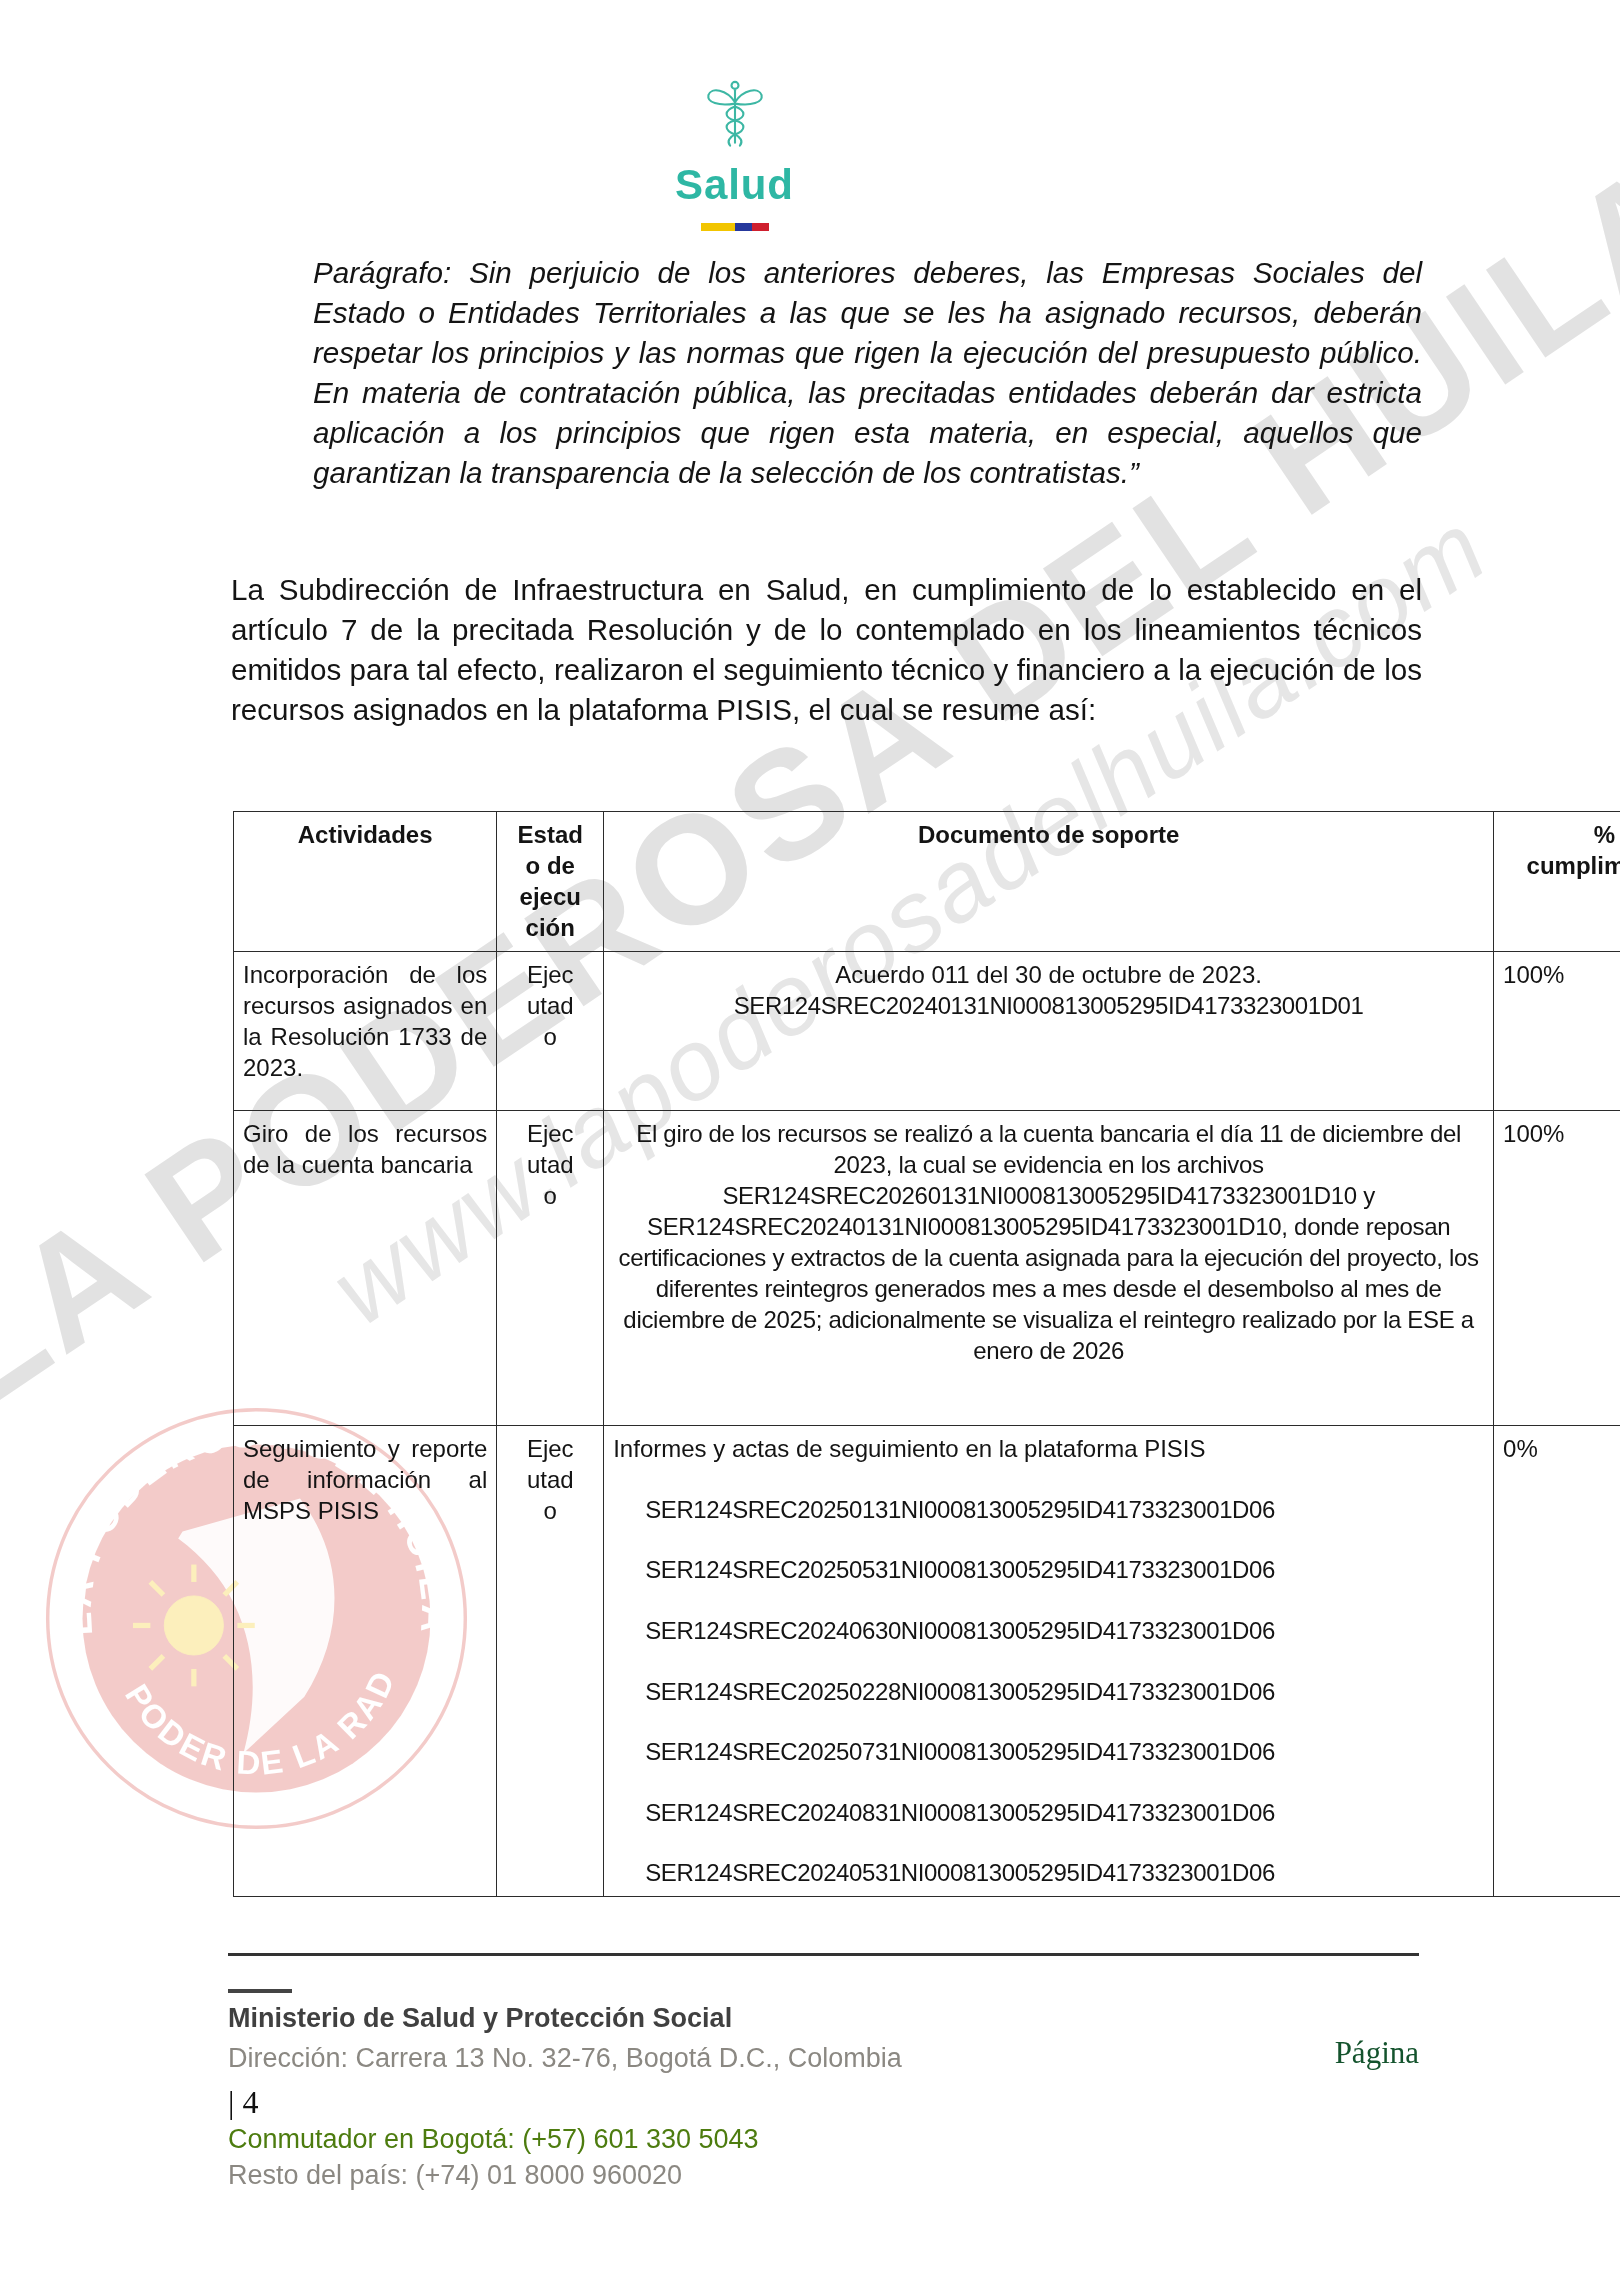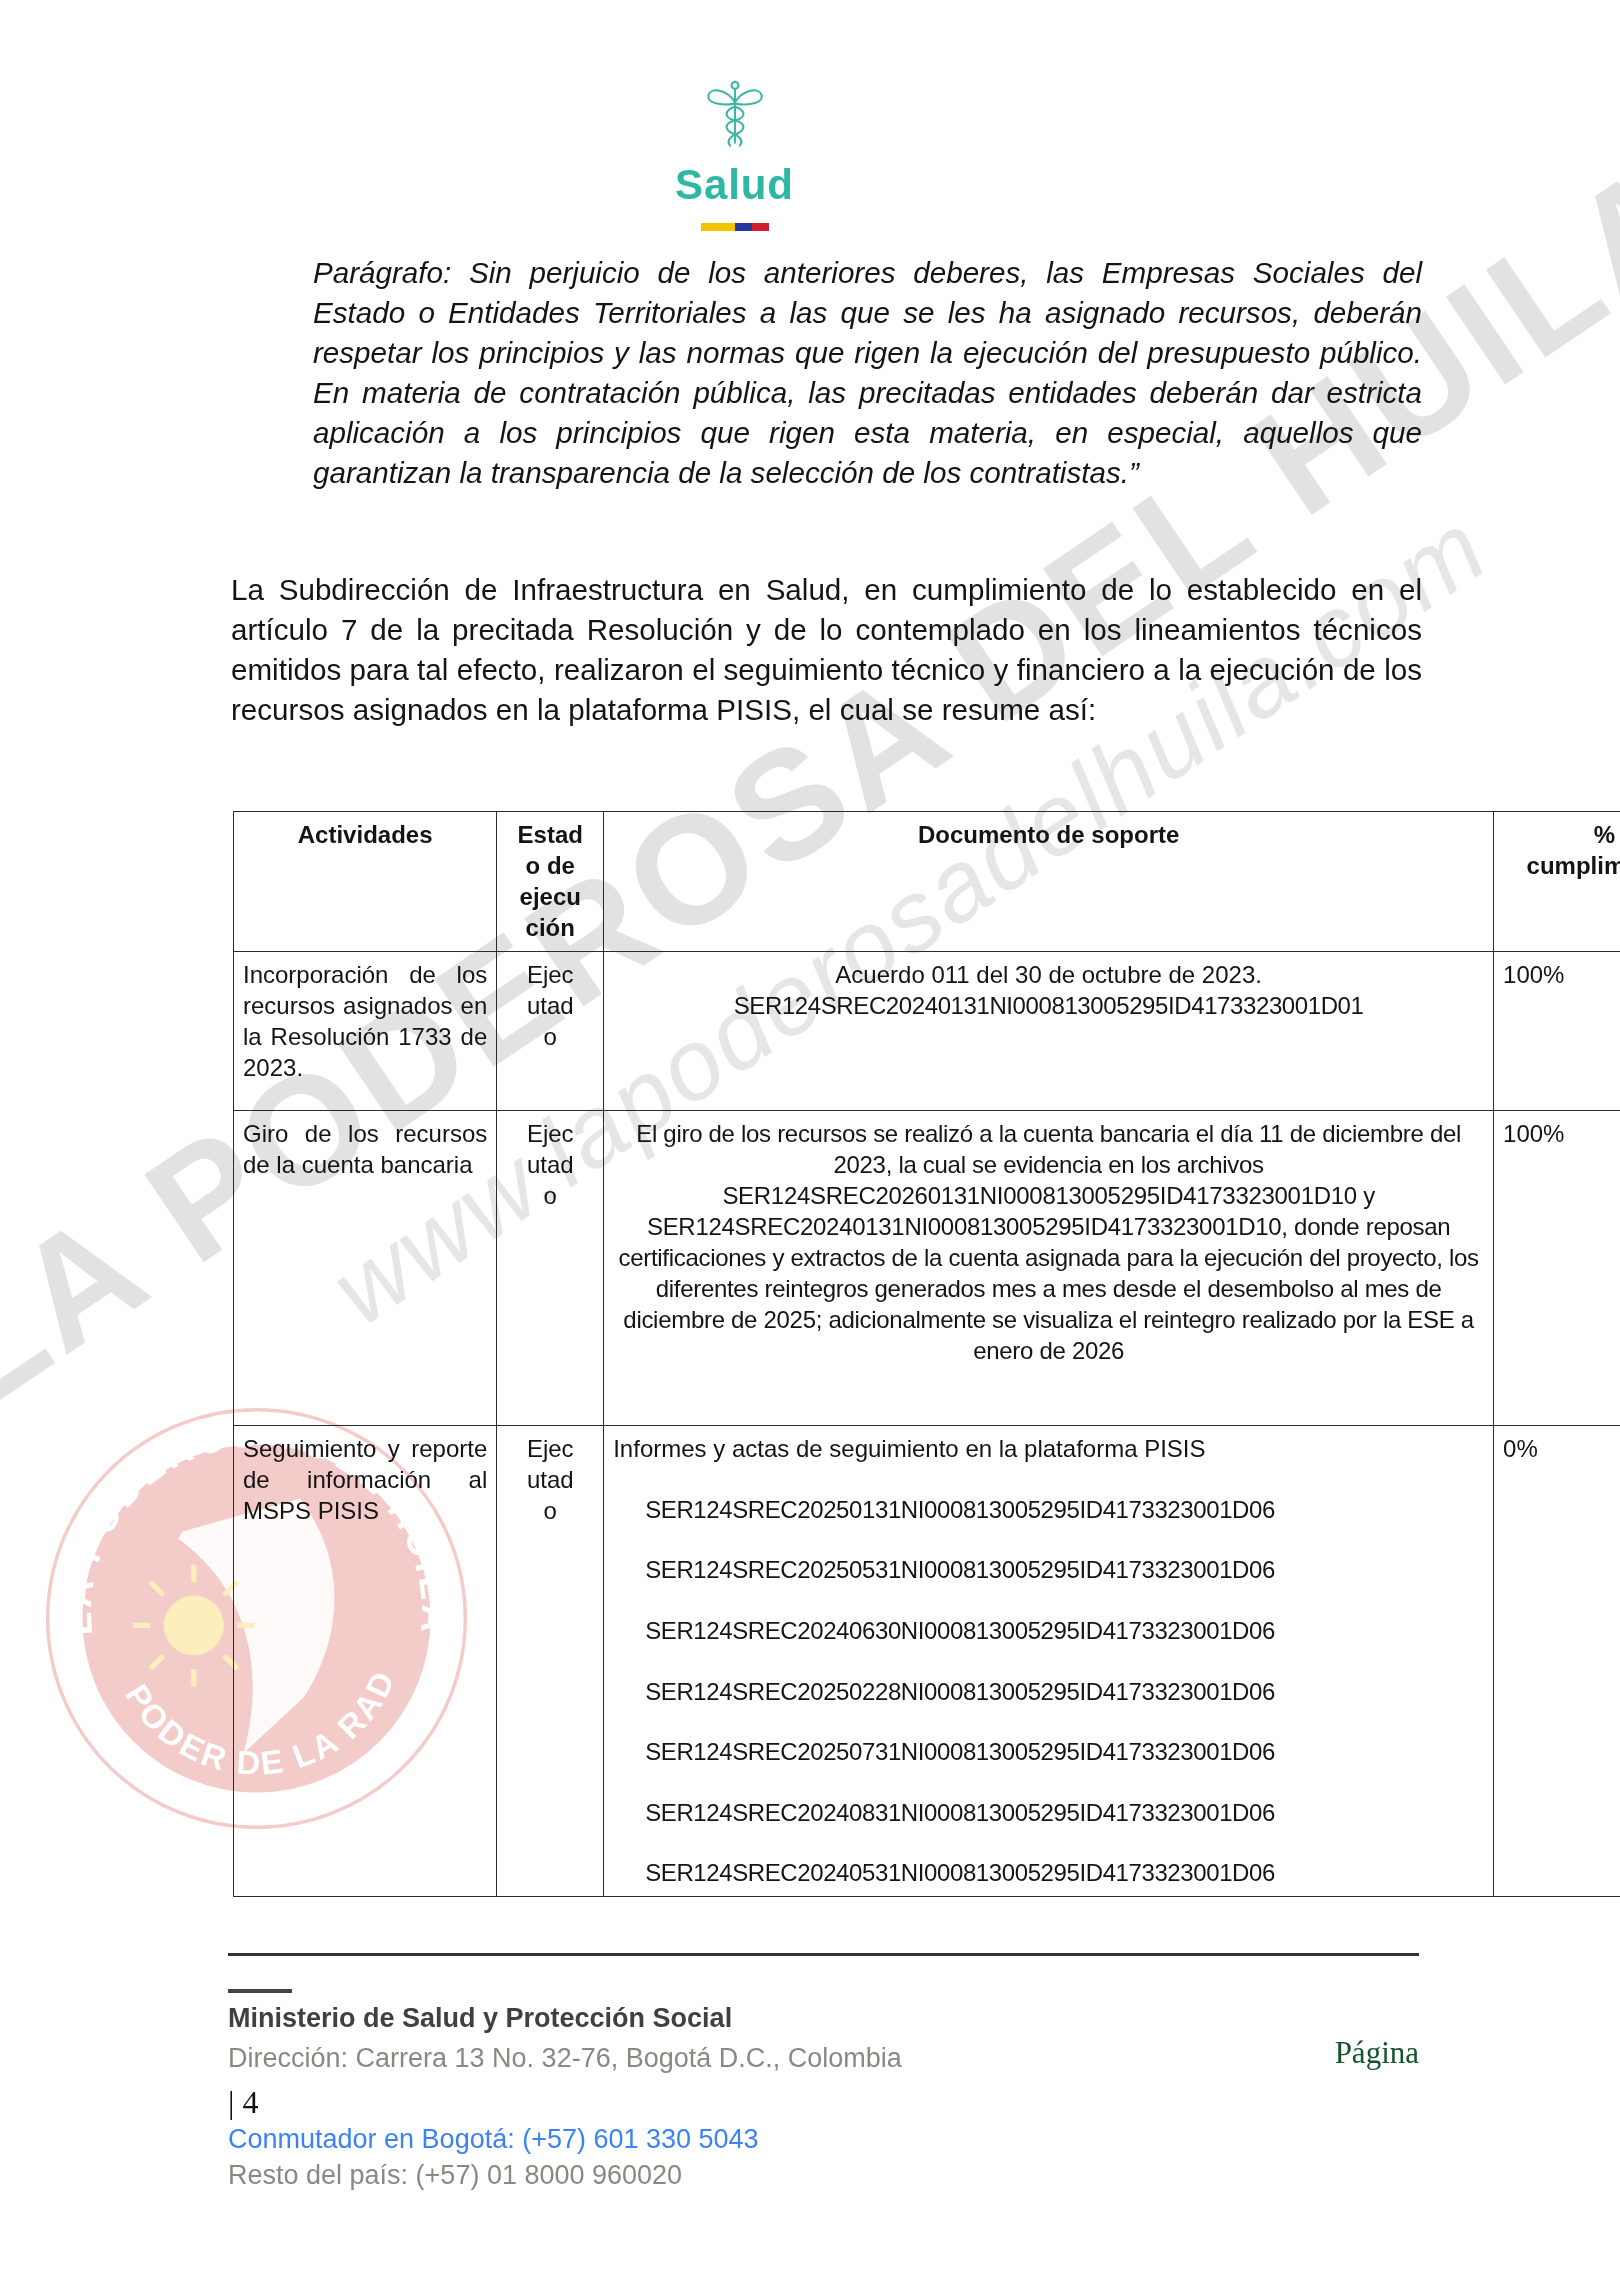--- a/index.html
+++ b/index.html
@@ -61,21 +61,21 @@
   .gap p + p { margin-top:29.6px;margin-left:32px; }
   .code { white-space:nowrap; letter-spacing:-0.4px; }
 
   
   .foot-line-long { position:absolute; left:228px; top:1953px; width:1191px; border-top:3.6px solid #333; }
   .foot-line-short { position:absolute; left:228px; top:1989px; width:64px; border-top:4.5px solid #444; }
   .foot-ministry { position:absolute; left:228px; top:2003px; font-size:27px; font-weight:bold; color:#404040; }
   .foot-dir { position:absolute; left:228px; top:2043px; font-size:27px; color:#8b8882; }
   .foot-pagina { position:absolute; right:201px; top:2035px; font-family:"Liberation Serif", serif; font-size:31px; color:#14532d; }
   .foot-pagenum { position:absolute; left:228px; top:2084px; font-family:"Liberation Serif", serif; font-size:32px; color:#111; }
-  .foot-conm { position:absolute; left:228px; top:2124px; font-size:27px; color:#3b82f6; }
+  .foot-conm { position:absolute; left:228px; top:2124px; font-size:27px; color:#4d7c0f; }
   .foot-resto { position:absolute; left:228px; top:2160px; font-size:27px; color:#8b8882; }
 </style>
 </head>
 <body>
 
 <div class="page">
 
   <div class="wm-layer">
     <div class="wm-big">LA PODEROSA DEL HUILA</div>
     <div class="wm-url">www.lapoderosadelhuila.com</div>
@@ -194,16 +194,16 @@
     </tbody>
       </table>
 
     <div class="foot-line-long"></div>
     <div class="foot-line-short"></div>
     <div class="foot-ministry">Ministerio de Salud y Protección Social</div>
     <div class="foot-dir">Dirección: Carrera 13 No. 32-76, Bogotá D.C., Colombia</div>
     <div class="foot-pagina">Página</div>
     <div class="foot-pagenum">| 4</div>
     <div class="foot-conm">Conmutador en Bogotá: (+57) 601 330 5043</div>
-    <div class="foot-resto">Resto del país: (+57) 01 8000 960020</div>
+    <div class="foot-resto">Resto del país: (+74) 01 8000 960020</div>
   </div>
 </div>
 
 
 </body></html>

